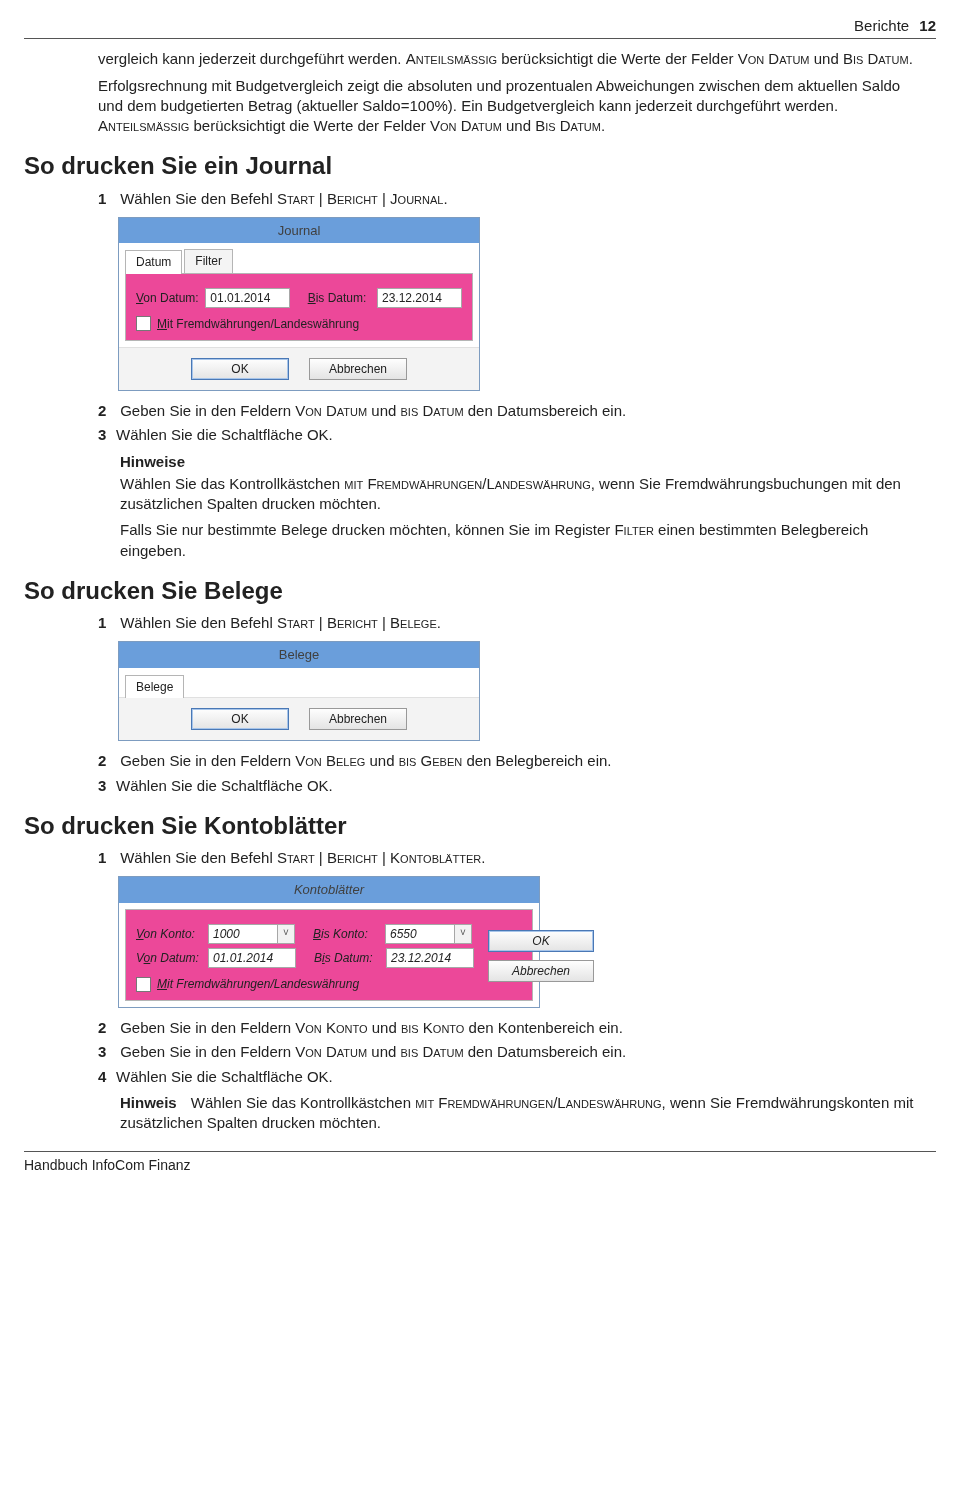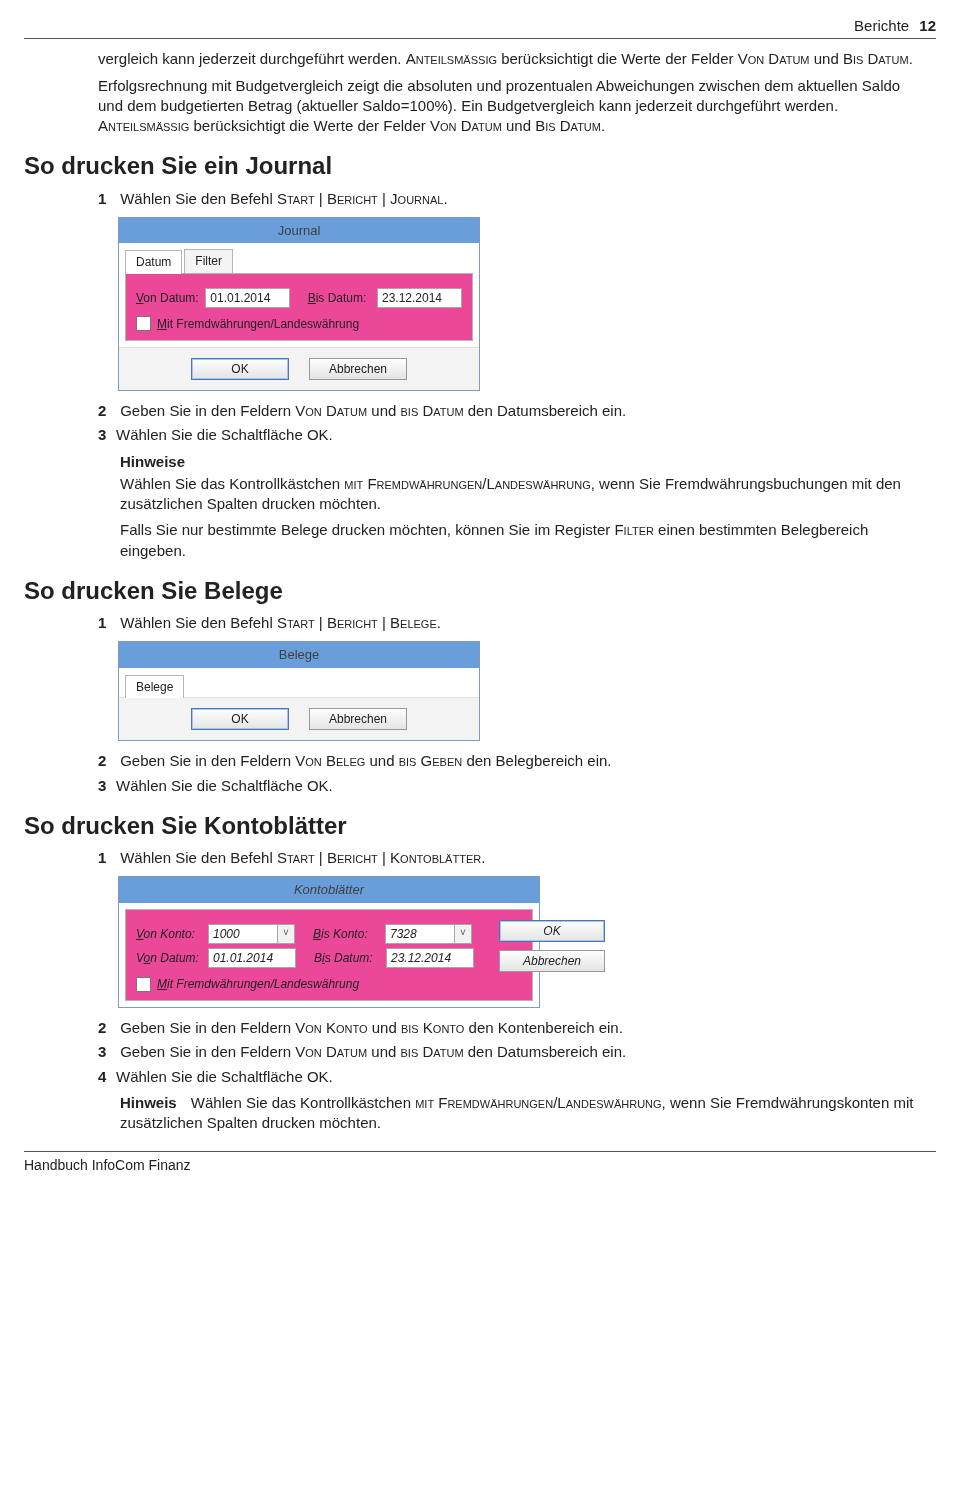--- a/index.html
+++ b/index.html
@@ -95,21 +95,21 @@
     border:1px solid #999;
     background:linear-gradient(#fefefe,#e4e4e4);
     padding:2px 16px;
     font-size:12px;
     min-width:64px;
     text-align:center;
   }
   .btn.default { border:1px solid #4a78b5; box-shadow:0 0 0 1px #a7c5ea inset; }
   .side-btns { display:flex; flex-direction:column; gap:8px; margin-left:14px;}
   .side-btns .btn { min-width:72px; }
-  .k-row { display:flex; align-items:flex-start;gap:11px; }
+  .k-row { display:flex; align-items:center; }
   .k-left { flex:1; }
   .footer {
     border-top:1px solid #555;
     margin-top:18px;
     padding-top:4px;
     font-size:14px;
   }
   .gap { width:18px; }
 </style>
 </head>
@@ -219,21 +219,21 @@
       <div class="k-left">
         <div class="row">
           <span class="lblc"><u>V</u>on Konto:</span>
           <span class="combo">
             <span class="field sm">1000</span>
             <span class="drop">˅</span>
           </span>
           <span class="gap"></span>
           <span class="lblc"><u>B</u>is Konto:</span>
           <span class="combo">
-            <span class="field sm">7328</span>
+            <span class="field sm">6550</span>
             <span class="drop">˅</span>
           </span>
         </div>
         <div class="row">
           <span class="lblc">V<u>o</u>n Datum:</span>
           <span class="field">01.01.2014</span>
           <span class="gap"></span>
           <span class="lblc">B<u>i</u>s Datum:</span>
           <span class="field">23.12.2014</span>
         </div>

